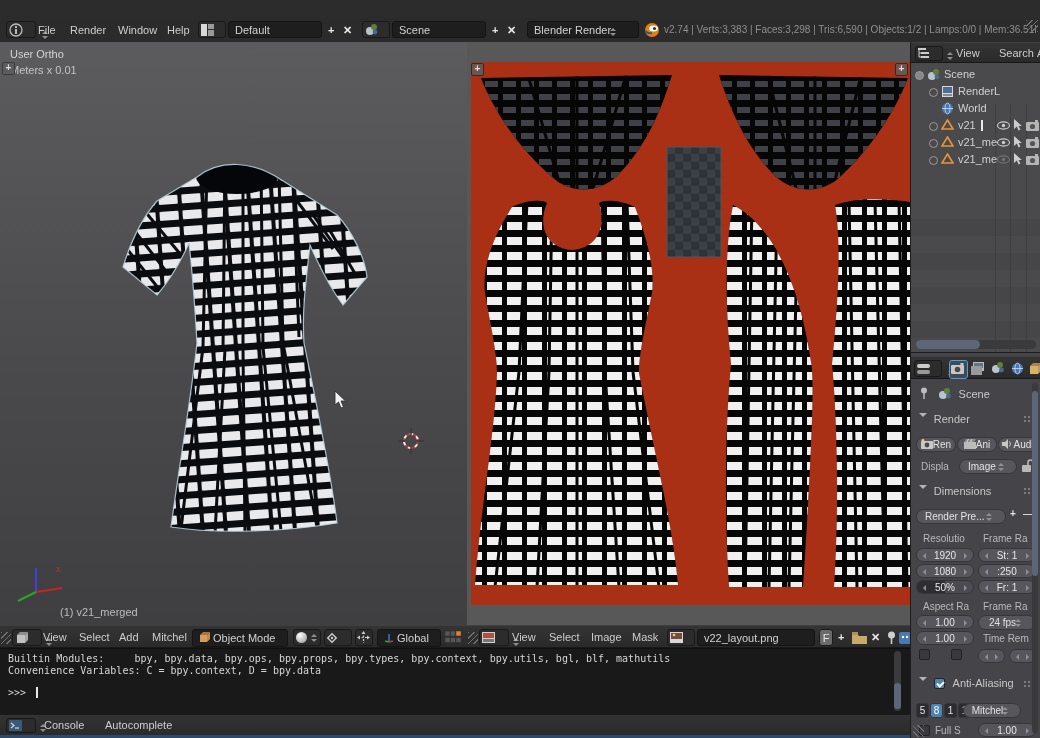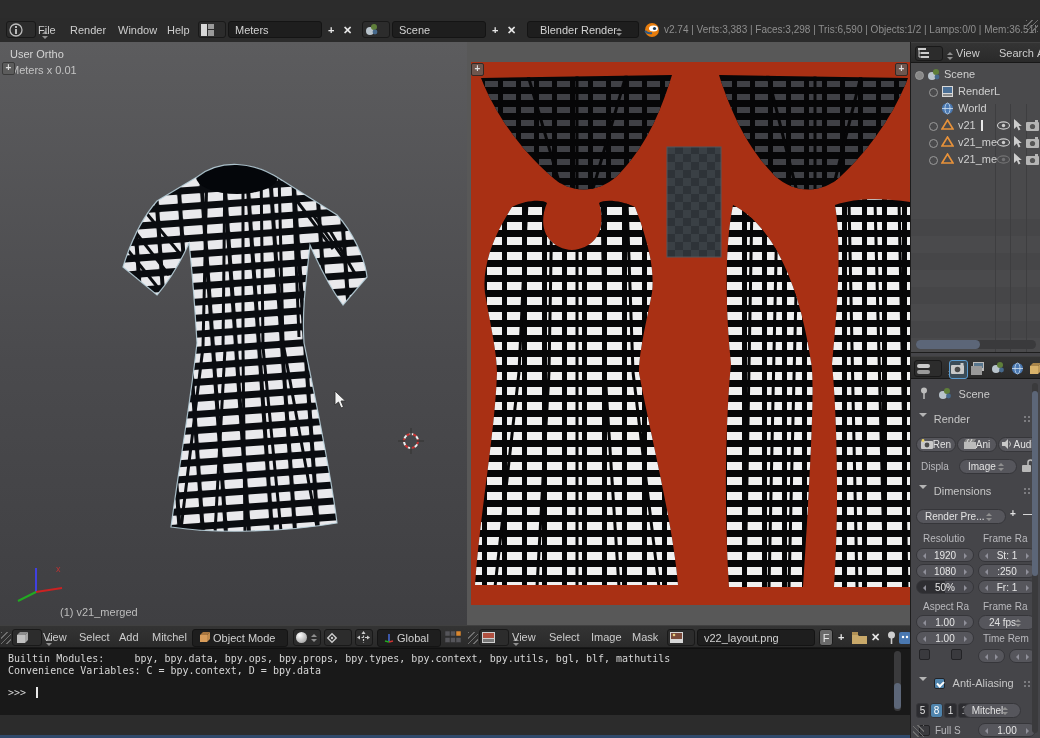--- a/index.html
+++ b/index.html
@@ -87,34 +87,34 @@
     <div class="abs menu" style="left:70px">Render</div>
     <div class="abs menu" style="left:118px">Window</div>
     <div class="abs menu" style="left:167px">Help</div>
     <div class="abs ebtn" style="left:198px;width:28px">
       <svg width="13" height="12" style="margin:2px 0 0 2px">
           <rect x="0" y="0" width="6" height="12" fill="#d8d8d8"></rect>
           <rect x="7" y="0" width="6" height="5" fill="#9a9a9a"></rect>
           <rect x="7" y="6" width="6" height="6" fill="#9a9a9a"></rect>
         </svg><span class="updn abs" style="left:16px;top:1px"></span>
     </div>
-    <div class="abs field" style="left:228px;width:94px">Meters</div>
+    <div class="abs field" style="left:228px;width:94px">Default</div>
     <div class="abs symbtn" style="left:328px">+</div>
     <div class="abs symbtn" style="left:343px">✕</div>
     <div class="abs ebtn" style="left:362px;width:28px">
       <svg width="13" height="13" style="margin:1px 0 0 2px">
           <circle cx="5" cy="8" r="4" fill="#b9c4cc"></circle>
           <circle cx="9" cy="4" r="3" fill="#5f7f3a"></circle>
           <circle cx="10" cy="9" r="2.4" fill="#46698c"></circle>
         </svg><span class="updn abs" style="left:16px;top:1px"></span>
     </div>
     <div class="abs field" style="left:392px;width:94px">Scene</div>
     <div class="abs symbtn" style="left:492px">+</div>
     <div class="abs symbtn" style="left:507px">✕</div>
-    <div class="abs field" style="left:527px;width:112px;text-align:center"><span>Blender Render</span><span class="updn abs" style="right:2px;top:1px"></span></div>
+    <div class="abs field" style="left:527px;width:112px;"><span>Blender Render</span><span class="updn abs" style="right:2px;top:1px"></span></div>
     <svg class="abs" width="16" height="16" style="left:644px;top:4px">
       <circle cx="8" cy="8" r="7" fill="#e87d0d"></circle>
         <ellipse cx="9.5" cy="6.5" rx="4.5" ry="3" fill="#fff"></ellipse>
         <circle cx="10.5" cy="6.5" r="1.6" fill="#1b3a57"></circle>
         <path d="M1,9 Q4,12 8,11" stroke="#2d5a87" stroke-width="2" fill="none"></path>
     </svg>
     <div class="abs stats" style="left:664px;width:372px">v2.74 | Verts:3,383 | Faces:3,298 | Tris:6,590 | Objects:1/2 | Lamps:0/0 | Mem:36.51M | v2</div>
     <div class="abs grip" style="left:1026px;top:2px;width:12px;height:12px"></div>
   </div>
 
@@ -638,15 +638,26 @@
     <div class="cline" style="margin:0 13px 0 8px">Convenience Variables: C = bpy.context, D = bpy.data</div>
     <div style="margin:10px 0 0 8px">
       <span>&gt;&gt;&gt;</span>
       <span class="cursorbar" style="display:inline-block;vertical-align:-2px;margin-left:4px"></span>
     </div>
     <div class="abs scrolltrack" style="left:894px;top:2px;width:7px;height:60px">
       <div class="scrollthumb" style="width:7px;height:26px;margin-top:32px"></div>
     </div>
   </div>
 
+  <div id="console-header" class="abs">
+    <div class="abs ebtn" style="left:6px;width:30px;height:15px;top:3px">
+      <svg width="13" height="11" style="margin:1px 0 0 2px">
+          <rect x="0" y="0" width="13" height="11" rx="1" fill="#3a5a7a"></rect>
+          <path d="M2,3 L5,5.5 L2,8" stroke="#d8d8d8" fill="none" stroke-width="1.2"></path>
+          <line x1="6" y1="8" x2="10" y2="8" stroke="#d8d8d8" stroke-width="1.2"></line>
+        </svg><span class="updn abs" style="left:17px;top:0"></span>
+    </div>
+    <div class="abs menu" style="left:44px;line-height:21px">Console</div>
+    <div class="abs menu" style="left:105px;line-height:21px">Autocomplete</div>
+  </div>
   <div id="bottomstrip" class="abs"></div>
 
 </div>
 
 </body></html>

